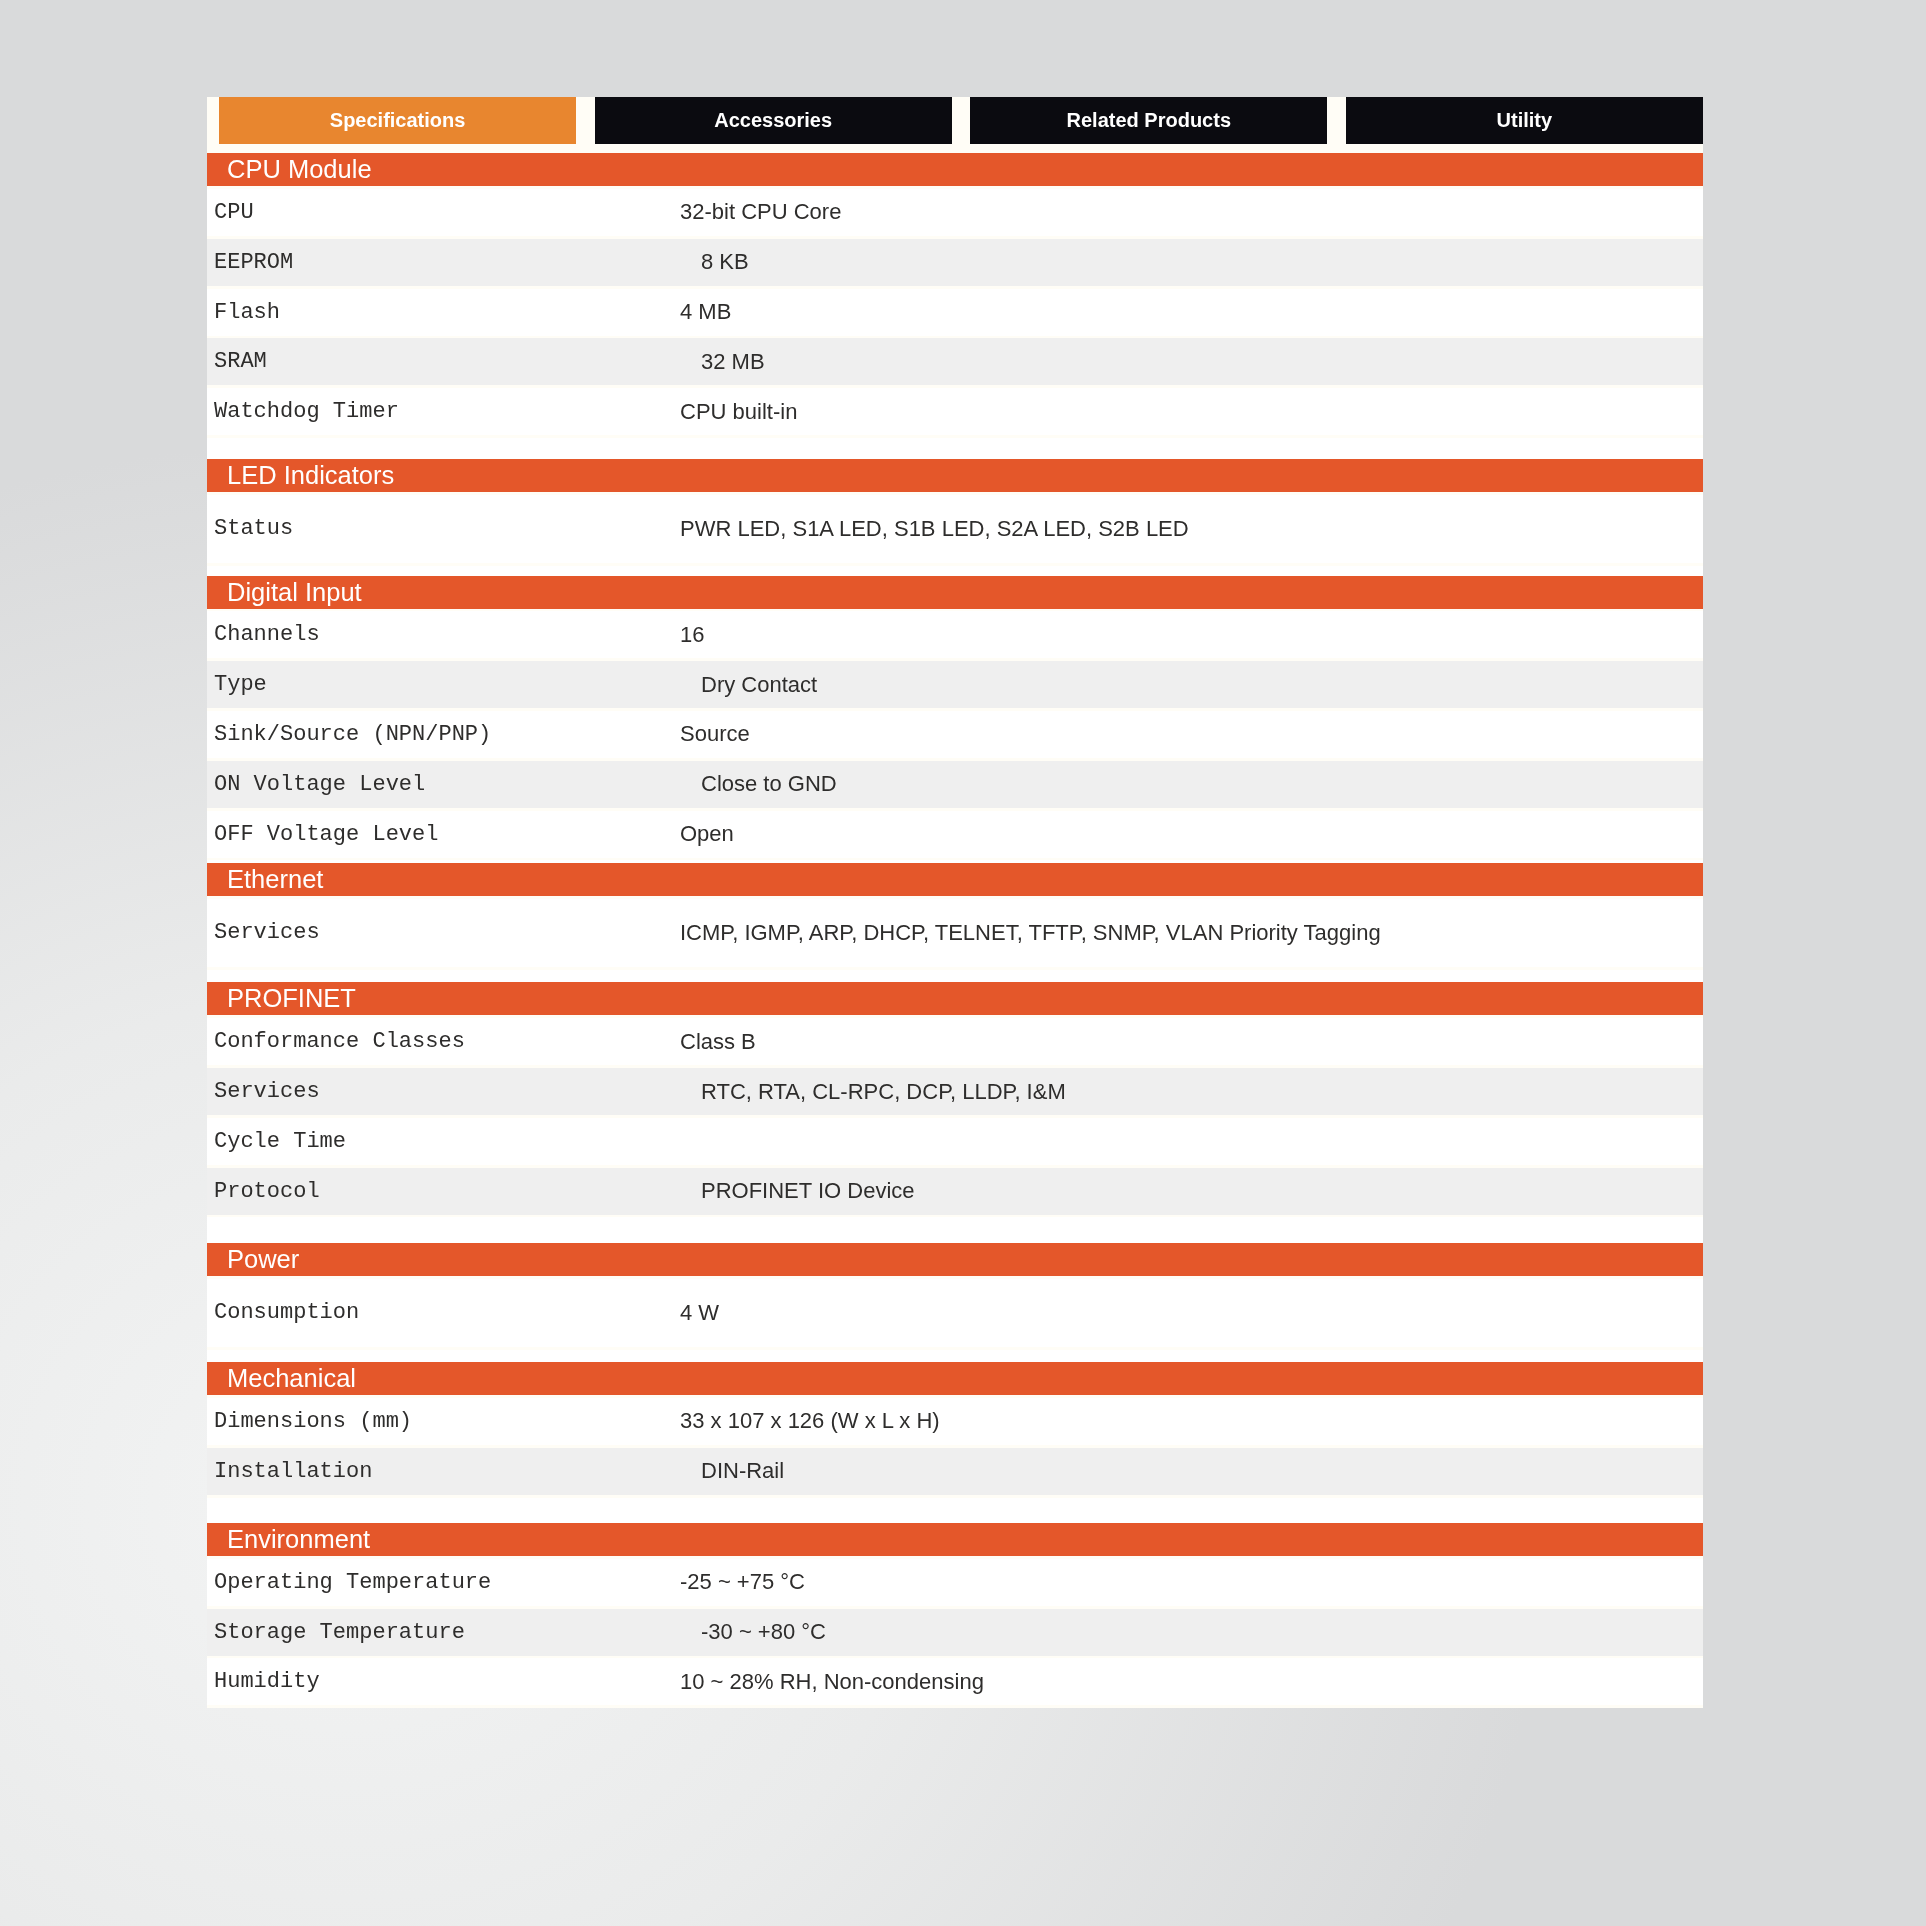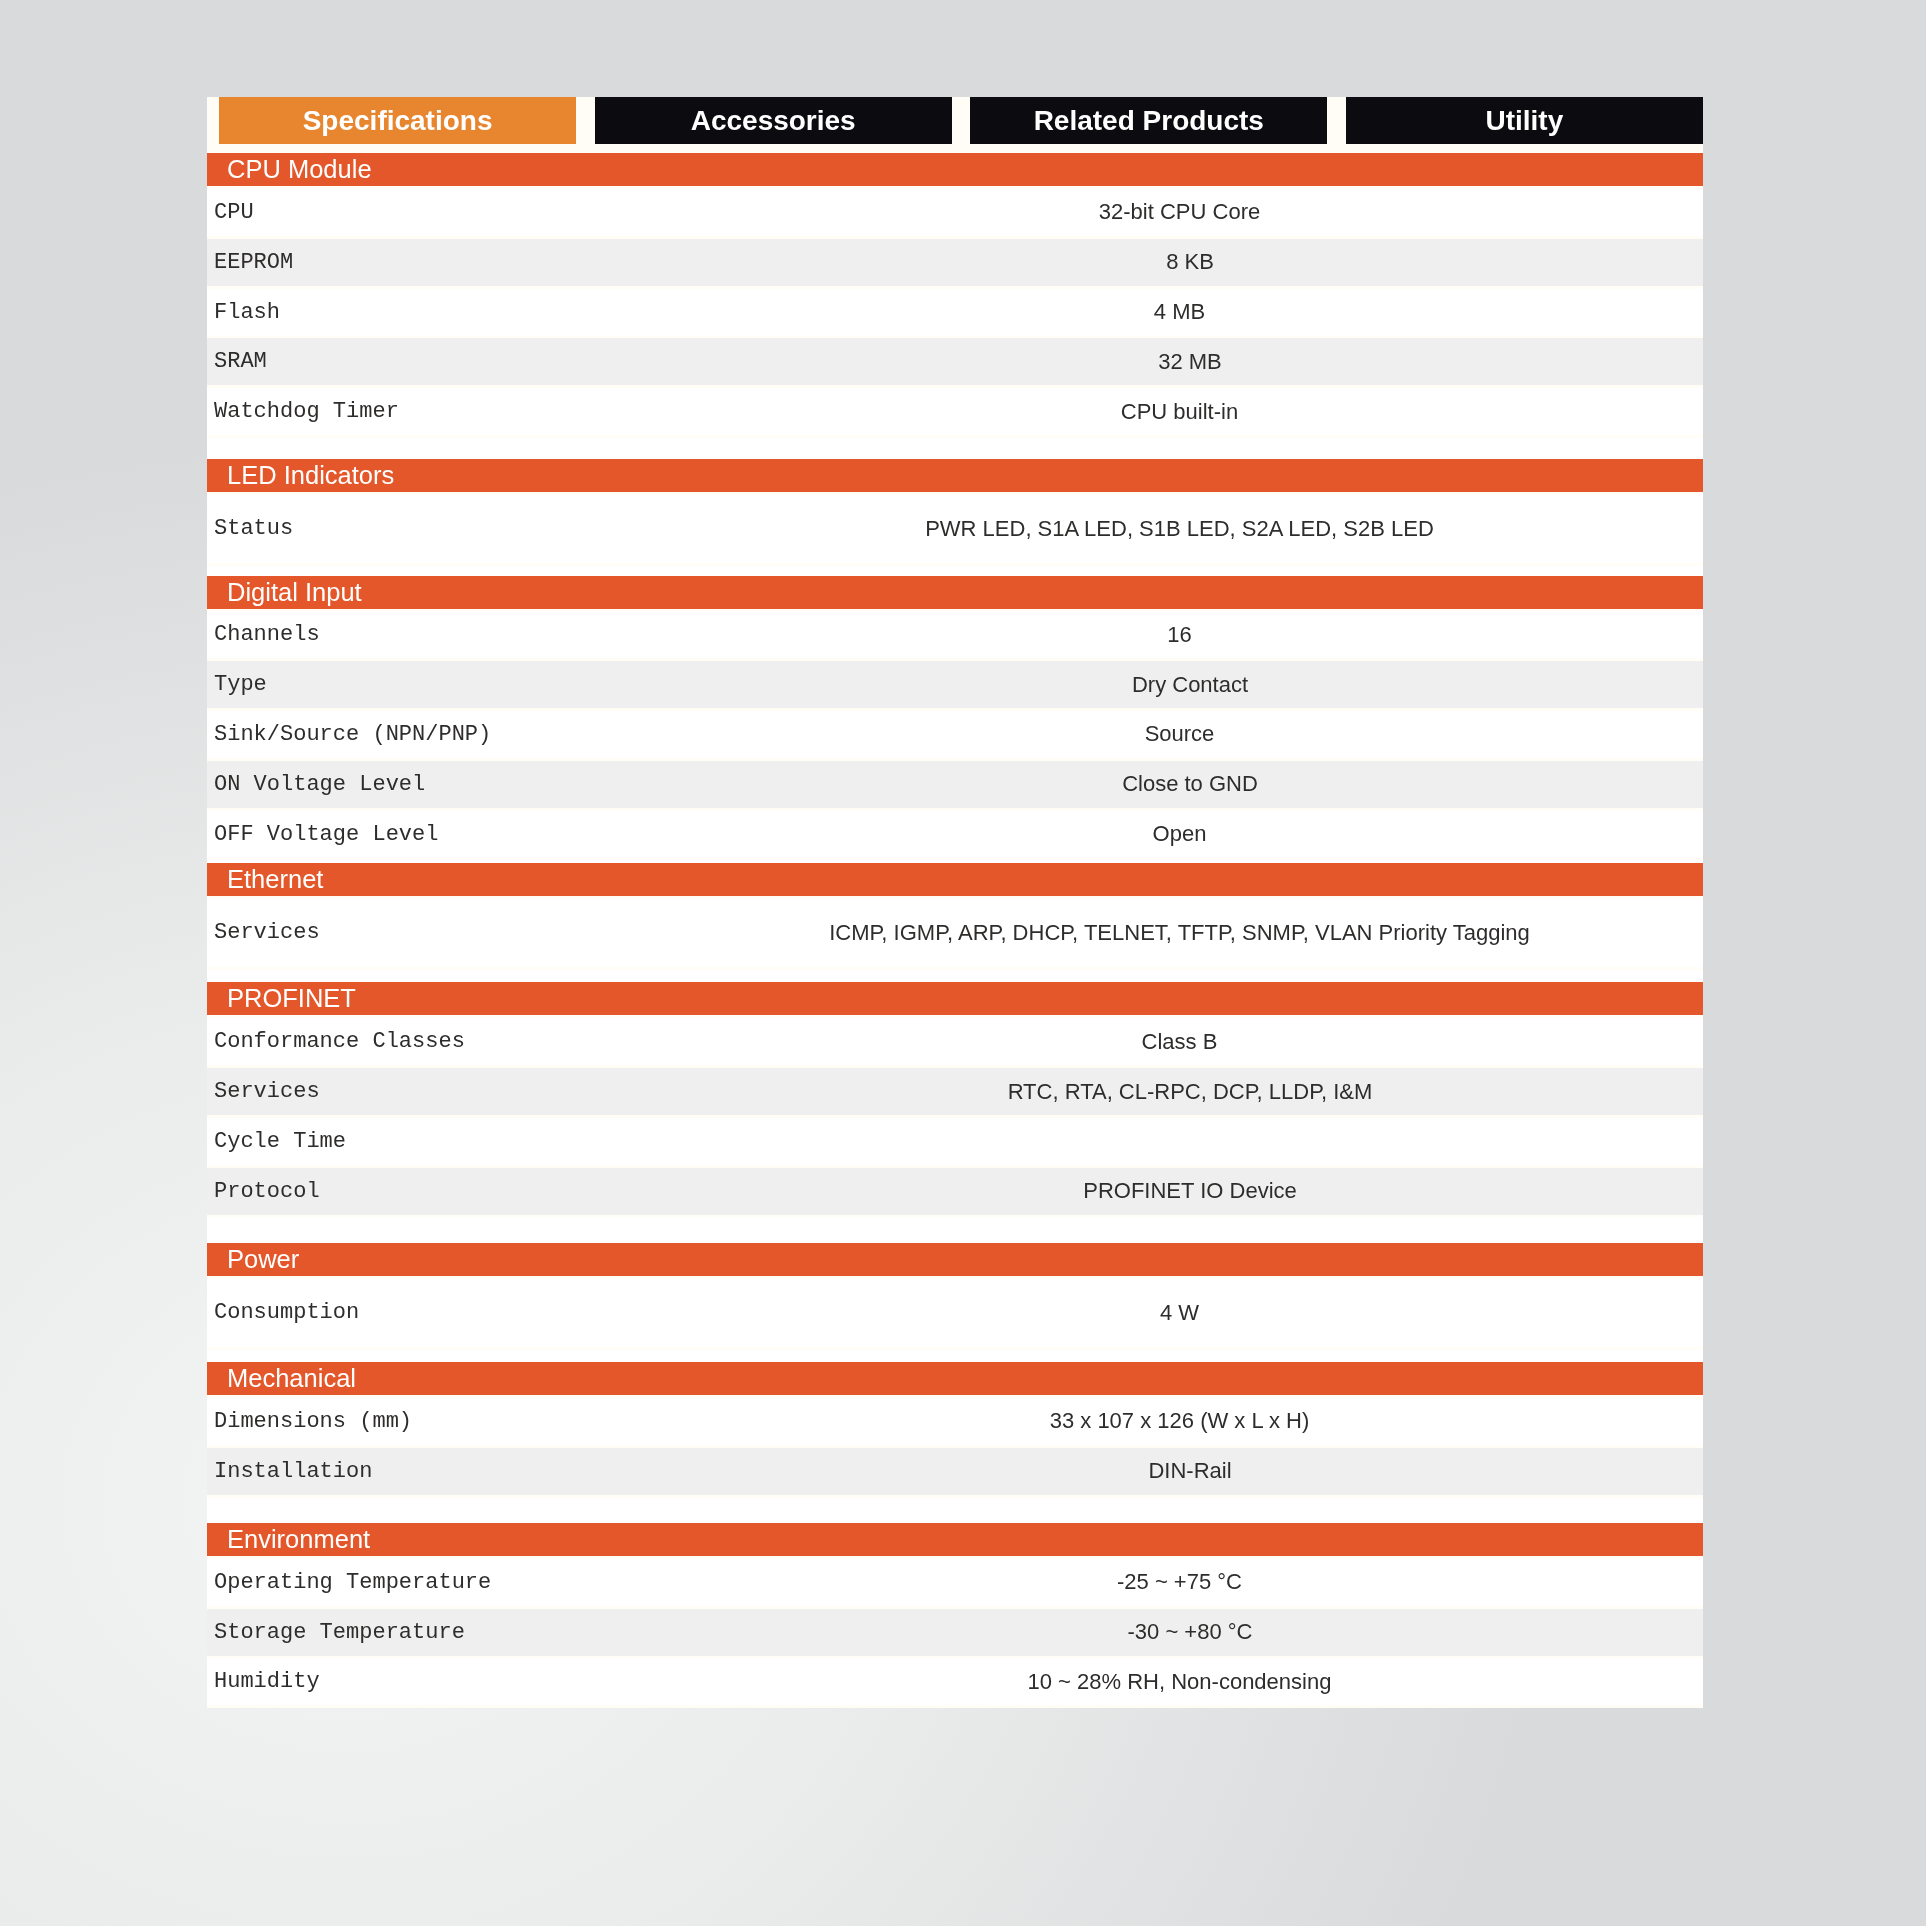--- a/index.html
+++ b/index.html
@@ -36,21 +36,21 @@
     height:47px;
     margin-bottom:9.2px;
   }
   .tab{
     flex:1 1 0;
     display:flex;
     align-items:center;
     justify-content:center;
     background:var(--tab-inactive-bg);
     color:var(--tab-text);
-    font-size:28px;
+    font-size:20px;
     font-weight:bold;
     cursor:pointer;
     margin-left:12px;
   }
   .tab.active{
     background:var(--tab-active-bg);
   }
   
   .section-header{
     height:33px;
@@ -74,21 +74,20 @@
   .row.gray{background:var(--row-gray);gap:21px;}
   .cell.label{
     width:473px;
     padding-left:7px;
     flex-shrink:0;
     font-family:Liberation Mono, monospace;
   }
   .cell.value{
     flex:1;
     padding-right:24px;
-    text-align:center;
   }
   .tail{height:2.8px;background:var(--row-white);}
   
   section:nth-of-type(2) .row,
   section:nth-of-type(4) .row,
   section:nth-of-type(6) .row{height:68px;}
   
   section:nth-of-type(1) .tail{height:21px;}
   section:nth-of-type(2) .tail{height:10px;}
   section:nth-of-type(3) .tail{height:2.8px;}

